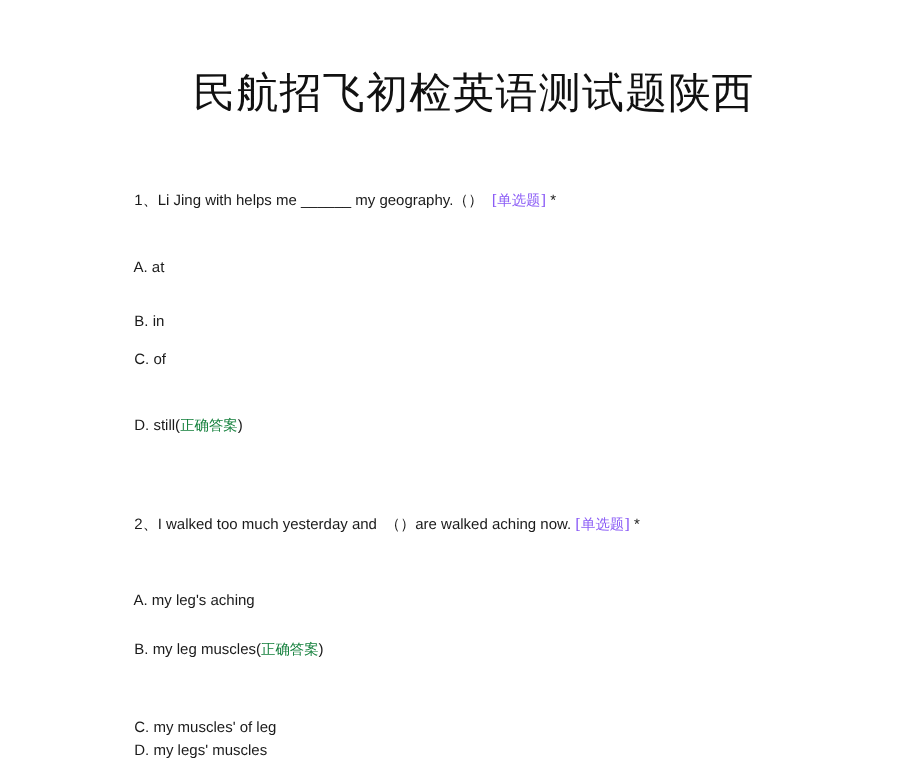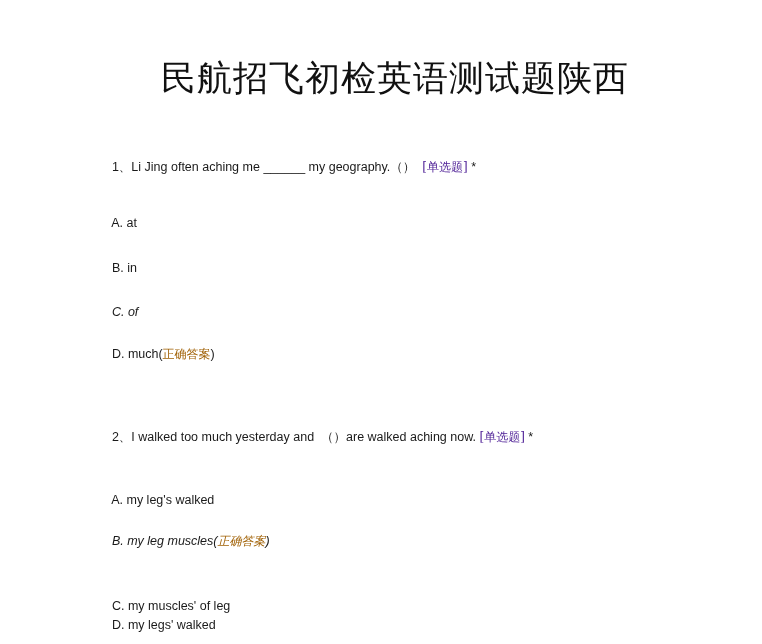--- a/index.html
+++ b/index.html
@@ -30,64 +30,64 @@
     }
     .line {
       position: absolute;
       left: 98px;
       font-size: 12.5px;
       line-height: 16px;
       white-space: pre;
       color: #1a1a1a;
     }
     .tag {
-      color: #4c1d95;
+      color: #8b5cf6;
       font-family: "DejaVu Serif", serif;
       font-size: 12px;
     }
     .correct {
-      color: #a16207;
+      color: #15803d;
       font-family: "DejaVu Serif", serif;
       font-size: 12px;
     }
   </style>
 </head>
 <body>
 
 <div>
 
   <div class="title">民航招飞初检英语测试题陕西</div>
 
   <div class="line" style="top:143px;">
-    <span>1、</span><span>Li Jing often aching me ______ my geography.（）  </span><span class="tag">[单选题]</span><span> *</span>
+    <span>1、</span><span>Li Jing with helps me ______ my geography.（）  </span><span class="tag">[单选题]</span><span> *</span>
   </div>
 
   <div class="line" style="top:199px;">
     <span>A. at</span>
   </div>
   <div class="line" style="top:244px;">
     <span>B. in</span>
   </div>
-  <div class="line" style="top:288px;font-style:italic;">
+  <div class="line" style="top:275px;">
     <span>C. of</span>
   </div>
   <div class="line" style="top:330px;">
-    <span>D. much(</span><span class="correct">正确答案</span><span>)</span>
+    <span>D. still(</span><span class="correct">正确答案</span><span>)</span>
   </div>
 
   <div class="line" style="top:413px;">
     <span>2、</span><span>I walked too much yesterday and  （）are walked aching now. </span><span class="tag">[单选题]</span><span> *</span>
   </div>
 
   <div class="line" style="top:476px;">
-    <span>A. my leg's walked</span>
+    <span>A. my leg's aching</span>
   </div>
-  <div class="line" style="top:517px;font-style:italic;">
+  <div class="line" style="top:517px;">
     <span>B. my leg muscles(</span><span class="correct">正确答案</span><span>)</span>
   </div>
   <div class="line" style="top:582px;">
     <span>C. my muscles' of leg</span>
   </div>
   <div class="line" style="top:601px;">
-    <span>D. my legs' walked</span>
+    <span>D. my legs' muscles</span>
   </div>
 
 </div>
 
 </body></html>

